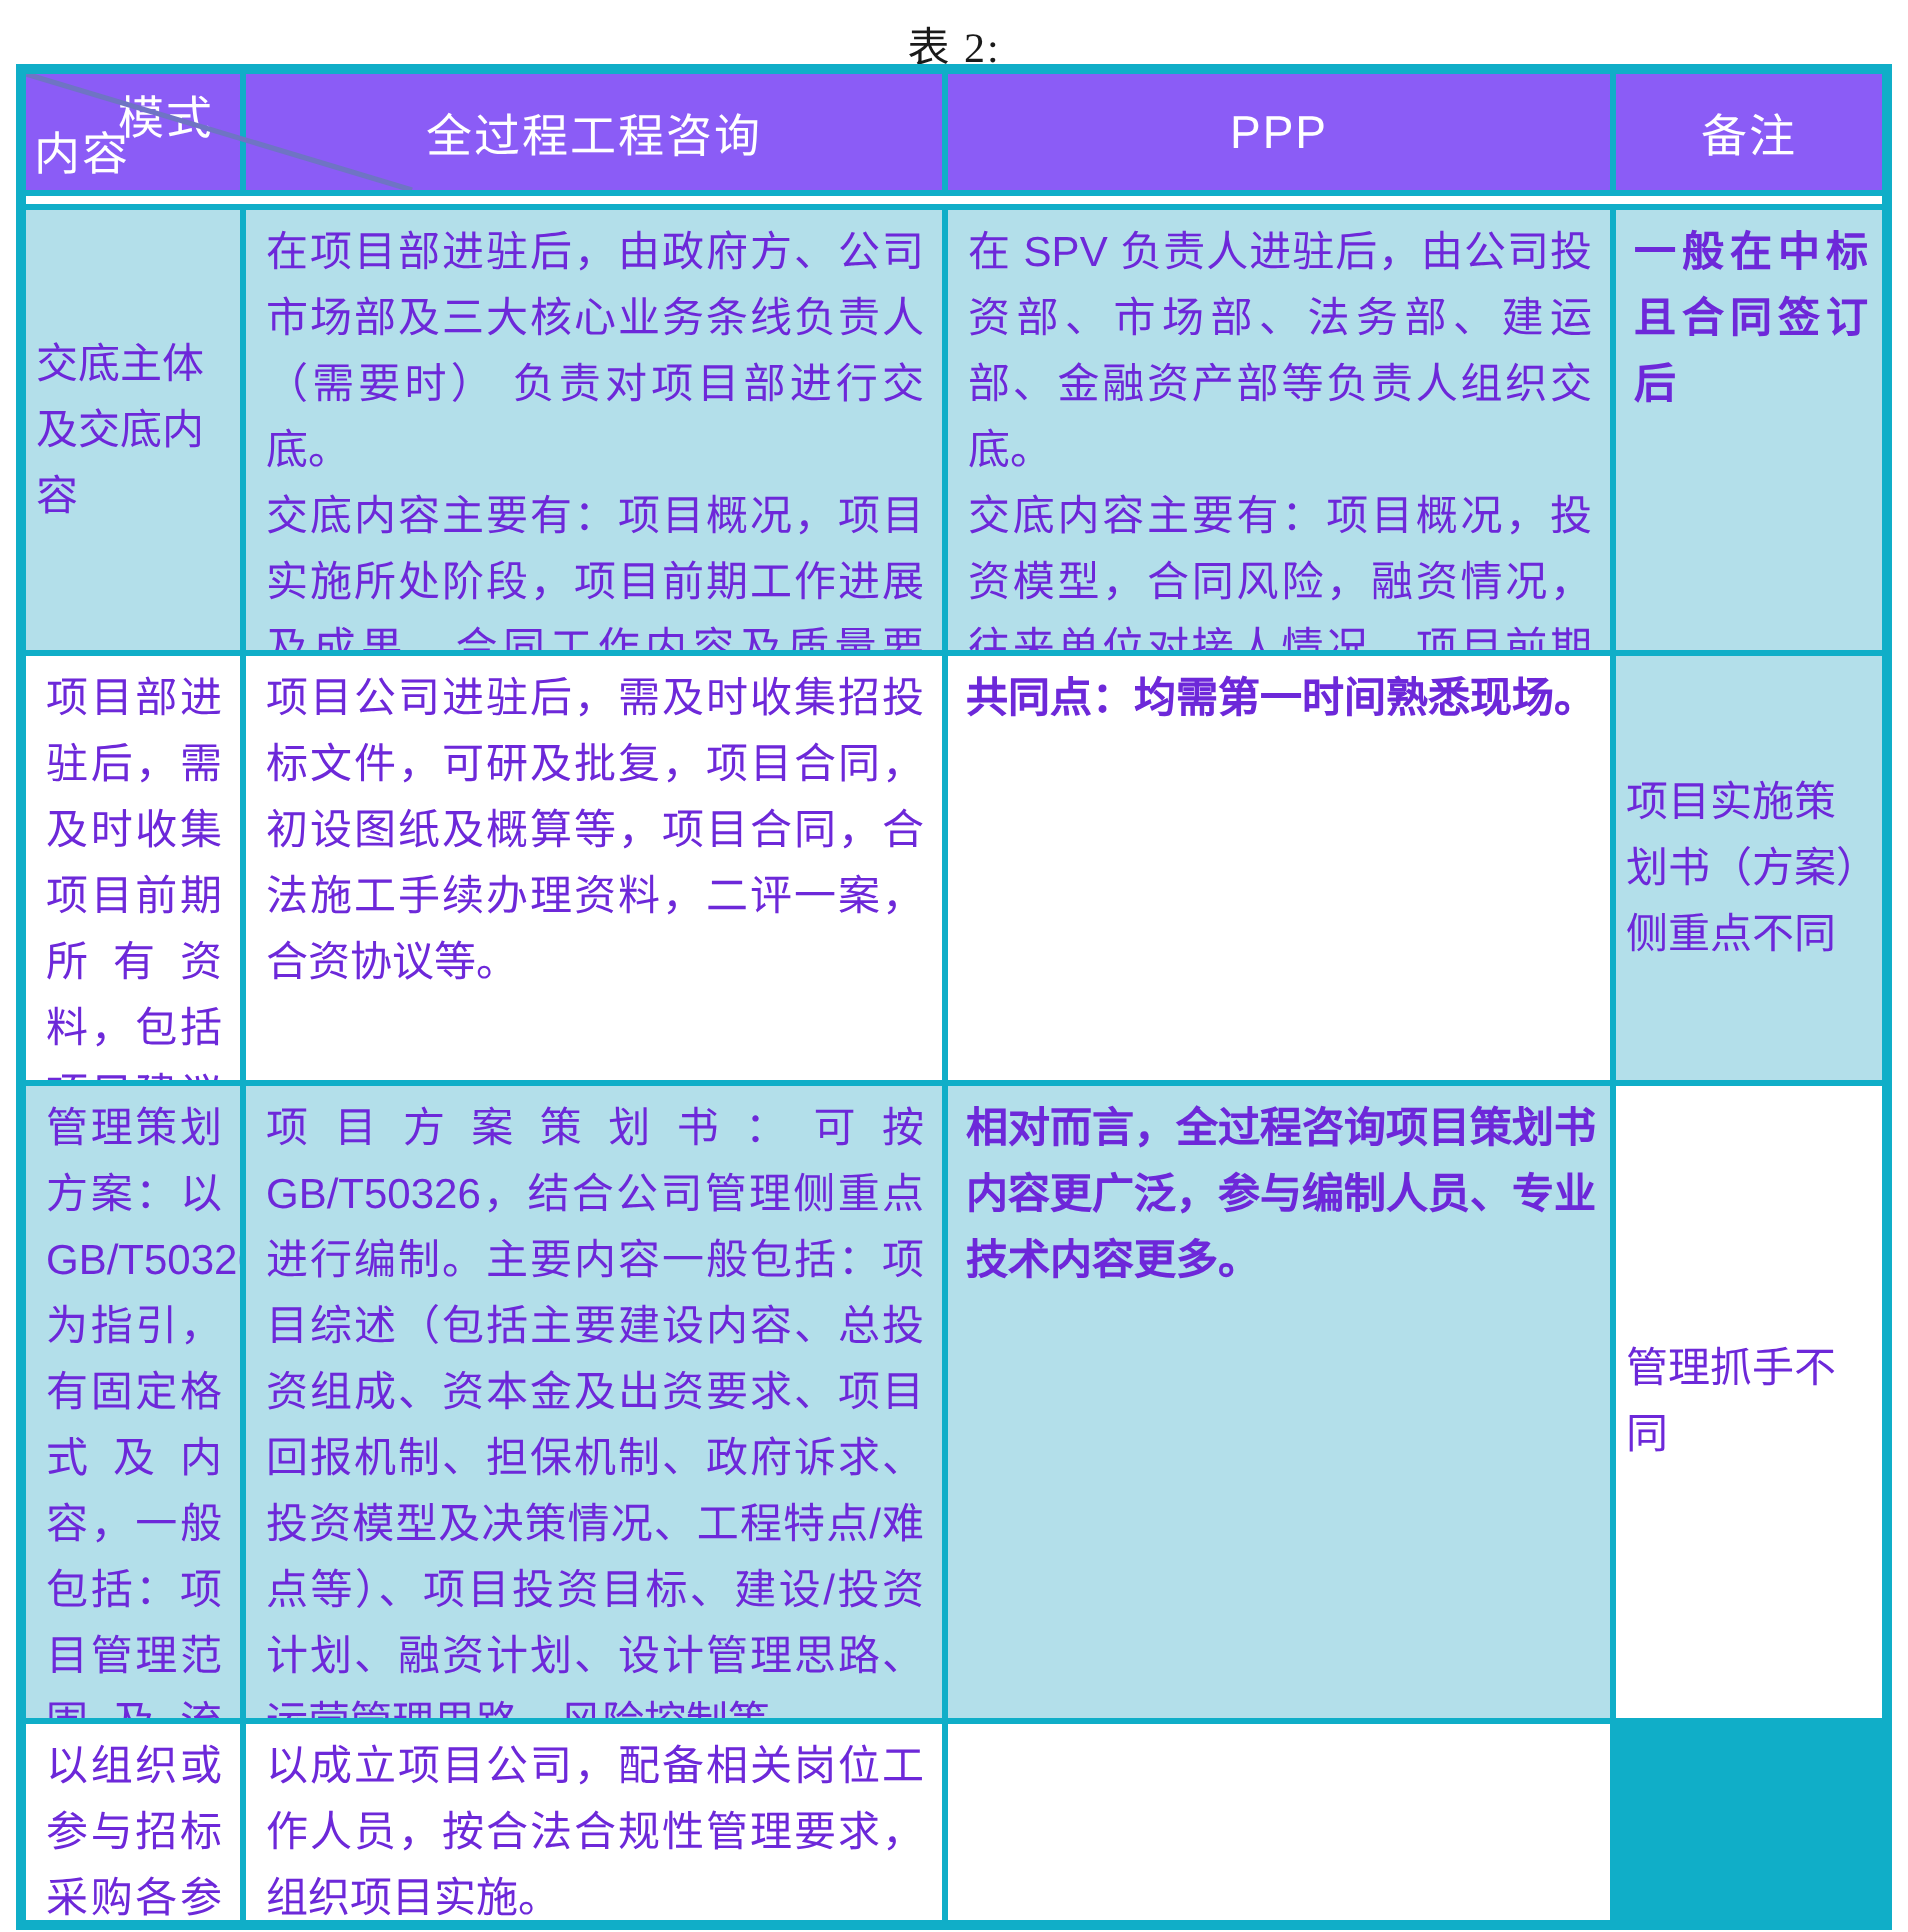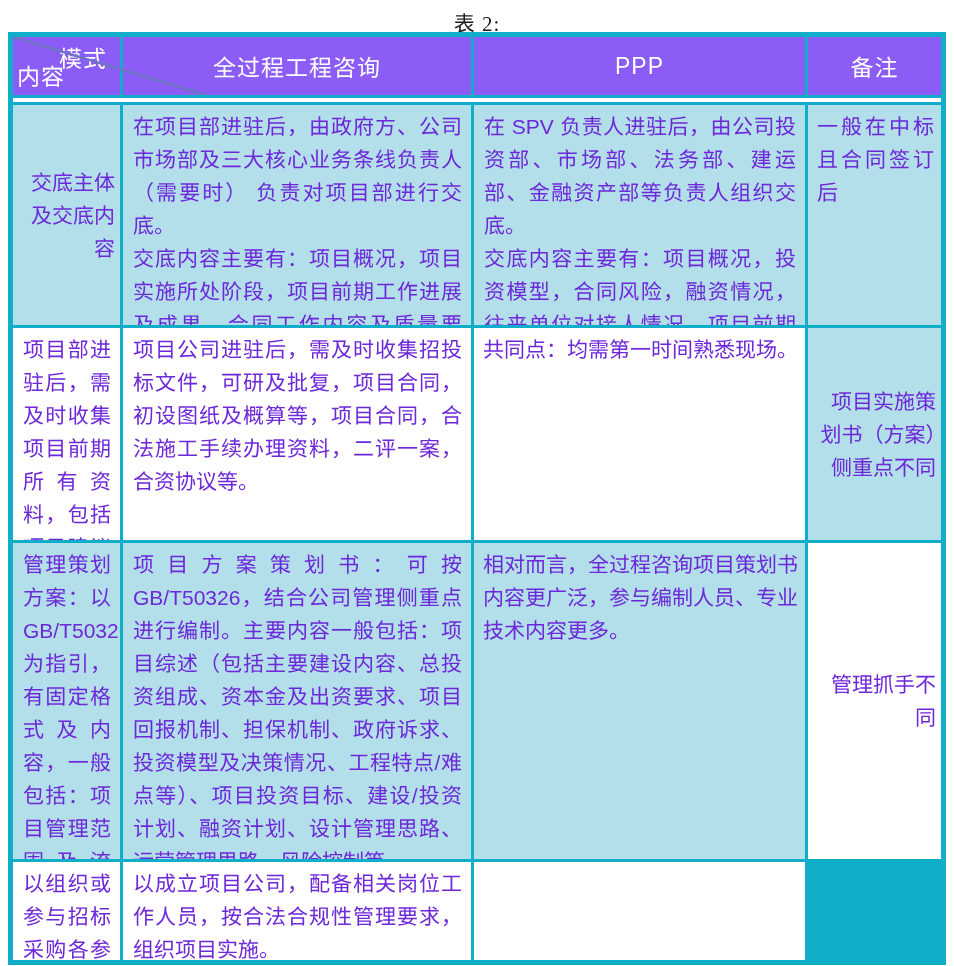--- a/index.html
+++ b/index.html
@@ -64,32 +64,33 @@
     line-height: 33px;
     overflow: hidden;
   }
   .bg-blue  { background: #b3dfea; }
   .bg-white { background: #ffffff; }
 
   .td-label {
     display: flex;
     align-items: center;
     justify-content: center;
-    text-align: right;
+    text-align: left;
     padding: 0 5px;
   }
   .td-body {
     padding: 5px 9px 4px 10px;
     text-align: justify;
     white-space: pre-line;
   }
   .td-note {
     padding: 5px 7px 4px 9px;
     text-align: justify;
     white-space: pre-line;
+    font-weight: bold;
   }
 </style>
 </head>
 <body>
 
 <div class="page">
 
   <div class="doc-title">表 2:</div>
 
   <div class="cmp-table">

